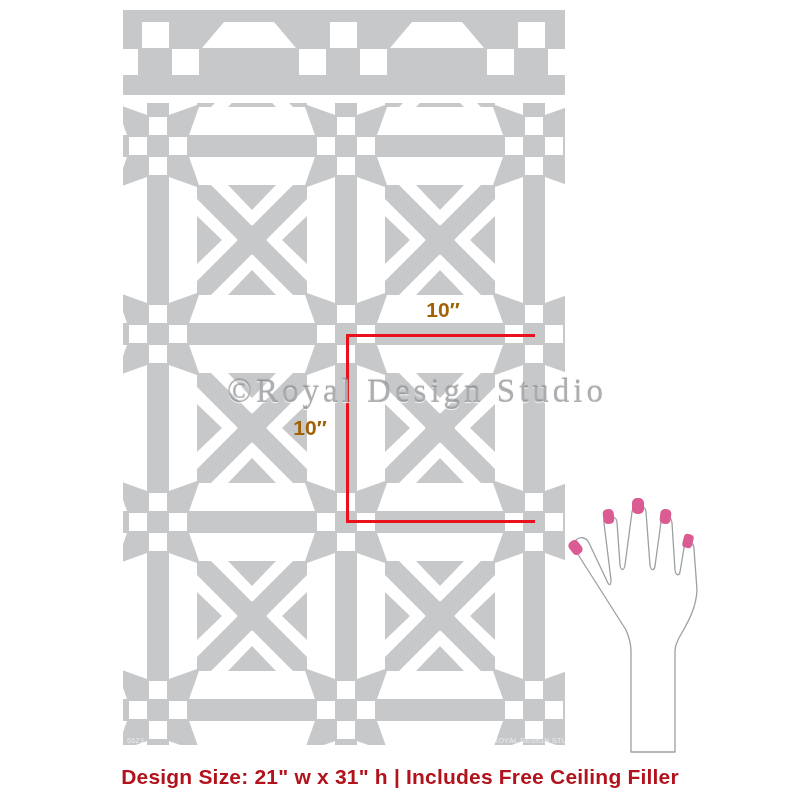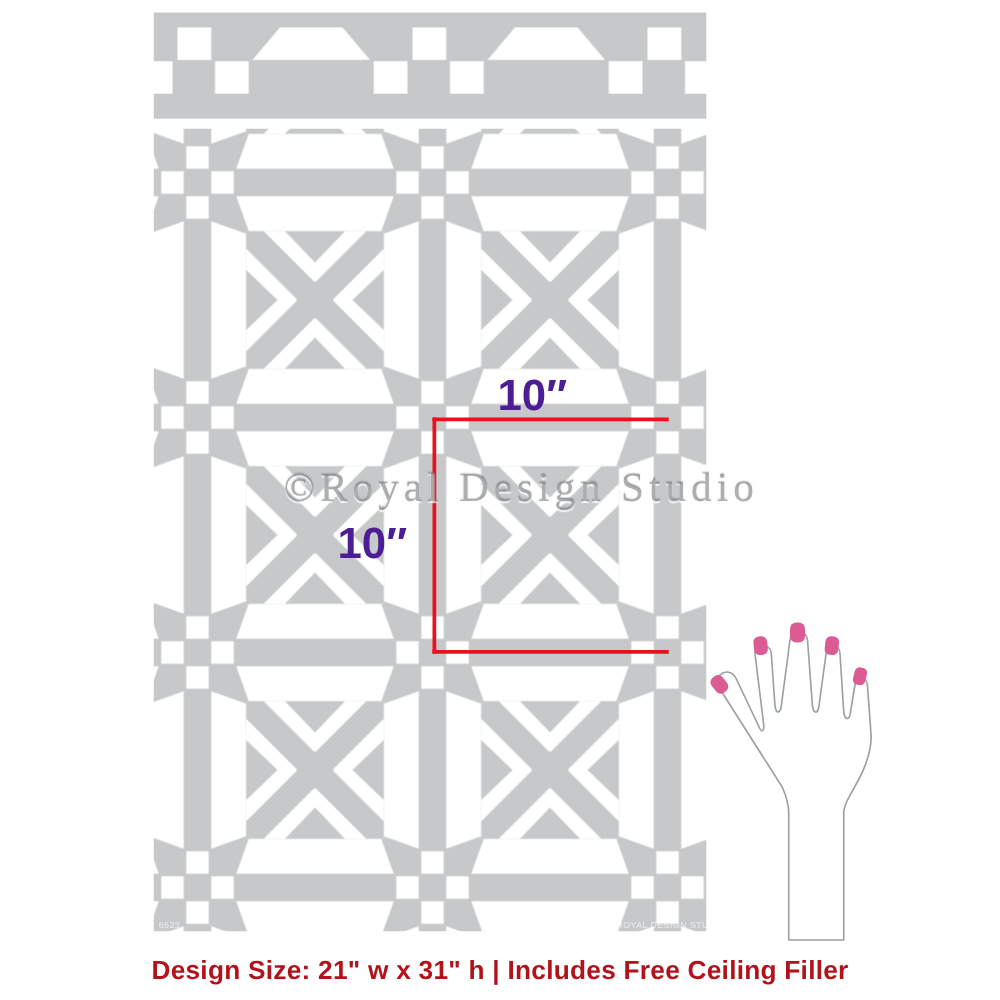--- a/index.html
+++ b/index.html
@@ -1,20 +1,20 @@
 <!DOCTYPE html>
 <html><head>
 <meta charset="utf-8">
 <style>
   html,body{margin:0;padding:0;background:#ffffff;}
   .canvas{position:relative;width:800px;height:800px;background:#ffffff;overflow:hidden;
           font-family:"Liberation Sans",sans-serif;}
   .stage{position:absolute;left:0;top:0;}
-  .measure-label{position:absolute;color:#4c1d95;font-size:35px;font-weight:bold;
-                 line-height:1;letter-spacing:0px;}
+  .measure-label{position:absolute;color:#a16207;font-size:21px;font-weight:bold;
+                 text-align:center;line-height:1;letter-spacing:0px;}
   #label-width{left:398px;top:299px;width:90px;}
   #label-height{left:270px;top:417px;width:80px;}
   .watermark{position:absolute;left:197px;top:373px;width:440px;text-align:center;
              font-family:"Liberation Serif",serif;font-size:33px;font-weight:normal;
              color:rgba(128,130,134,0.62);letter-spacing:4px;white-space:nowrap;
              text-shadow:0 1px 1px rgba(255,255,255,0.85), 0 -1px 1px rgba(105,107,112,0.35);}
   .panel-micro{position:absolute;font-size:7px;line-height:1;color:rgba(255,255,255,0.65);
                letter-spacing:0.4px;white-space:nowrap;}
   #panel-code{left:127px;top:737px;}
   #panel-copyright{left:468px;top:737px;}

